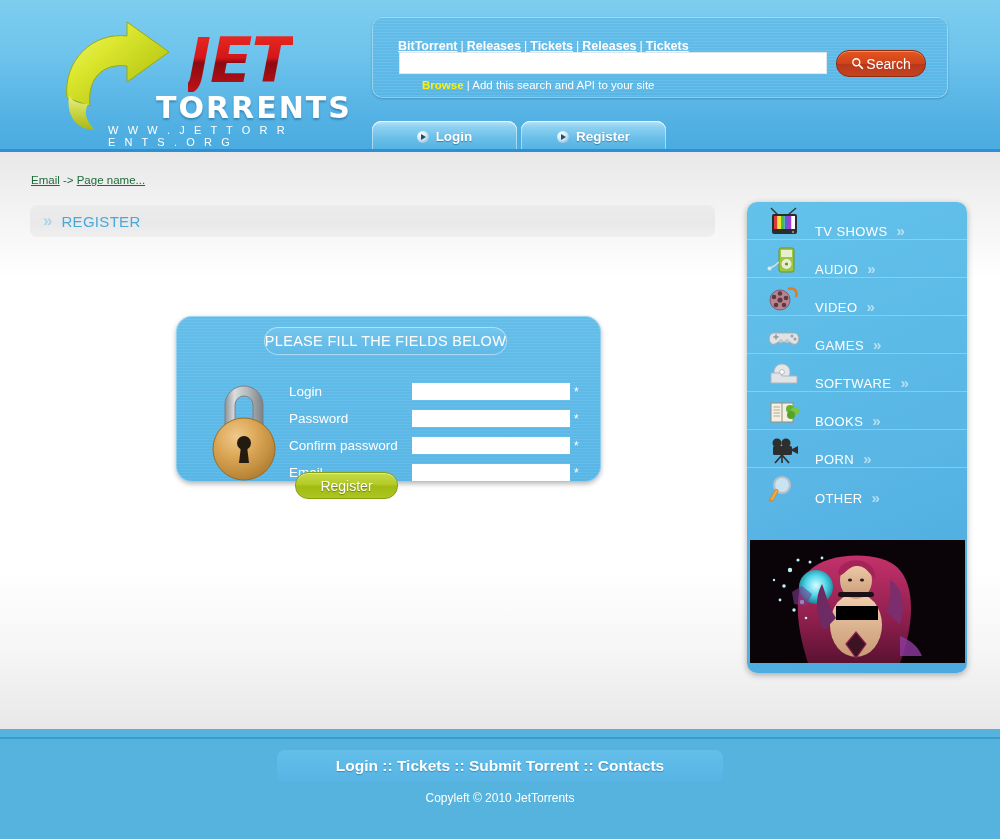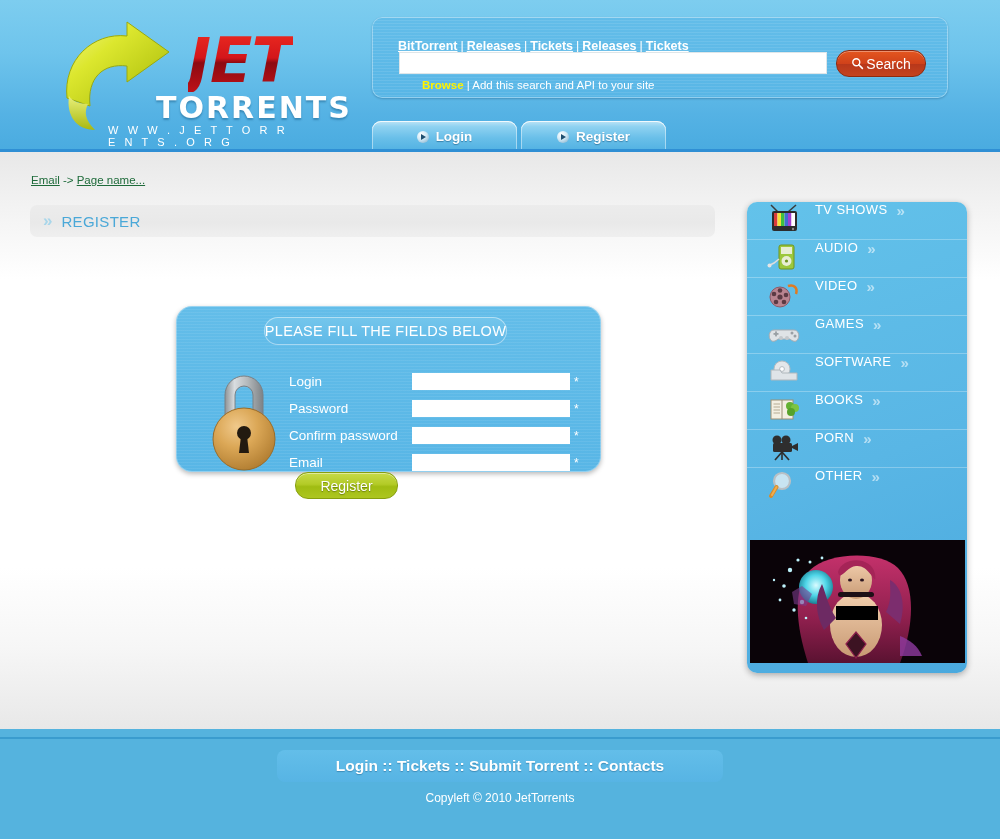--- a/index.html
+++ b/index.html
@@ -157,21 +157,21 @@
   .title-chev {
     margin-left: 13px; color: #a8d6ea; font-size: 17px; font-weight: bold;
     letter-spacing: -3px; margin-right: 12px;
   }
   .title-text {
     color: #4aa8d8; font-size: 15px; letter-spacing: .3px;
   }
 
   
   .form-panel {
-    position: absolute; left: 176px; top: 154px;
+    position: absolute; left: 176px; top: 164px;
     width: 425px; height: 166px;
     border-radius: 16px;
     background:
       repeating-linear-gradient(to bottom, rgba(255,255,255,.07) 0px, rgba(255,255,255,.07) 1px, rgba(0,0,0,0) 1px, rgba(0,0,0,0) 3px),
       linear-gradient(to bottom, #63bde9 0%, #58b6e6 100%);
     box-shadow: 0 2px 5px rgba(0,0,0,.28), inset 0 0 0 1px rgba(255,255,255,.3);
   }
   .form-heading {
     position: absolute; left: 88px; top: 11px;
     width: 243px; height: 28px;
@@ -220,21 +220,21 @@
     position: absolute; left: 747px; top: 50px;
     width: 220px; height: 471px;
     border-radius: 10px;
     background: linear-gradient(160deg, #63c2ea 0%, #59b6e5 55%, #4aa9de 100%);
     box-shadow: 0 2px 6px rgba(0,0,0,.3);
     overflow: hidden;
   }
   .cat-item {
     position: relative;
     height: 38px;
-    display: flex; align-items: flex-start;
+    display: flex; align-items: flex-end;
     cursor: pointer;
     border-bottom: 1px solid rgba(255,255,255,.28);
   }
   .cat-item:last-child { border-bottom: none; }
   .cat-icon {
     width: 48px; height: 34px; margin-left: 14px; margin-right: 6px;
     flex: 0 0 auto;
     display: flex; align-items: center; justify-content: center;
   }
   .cat-label {

